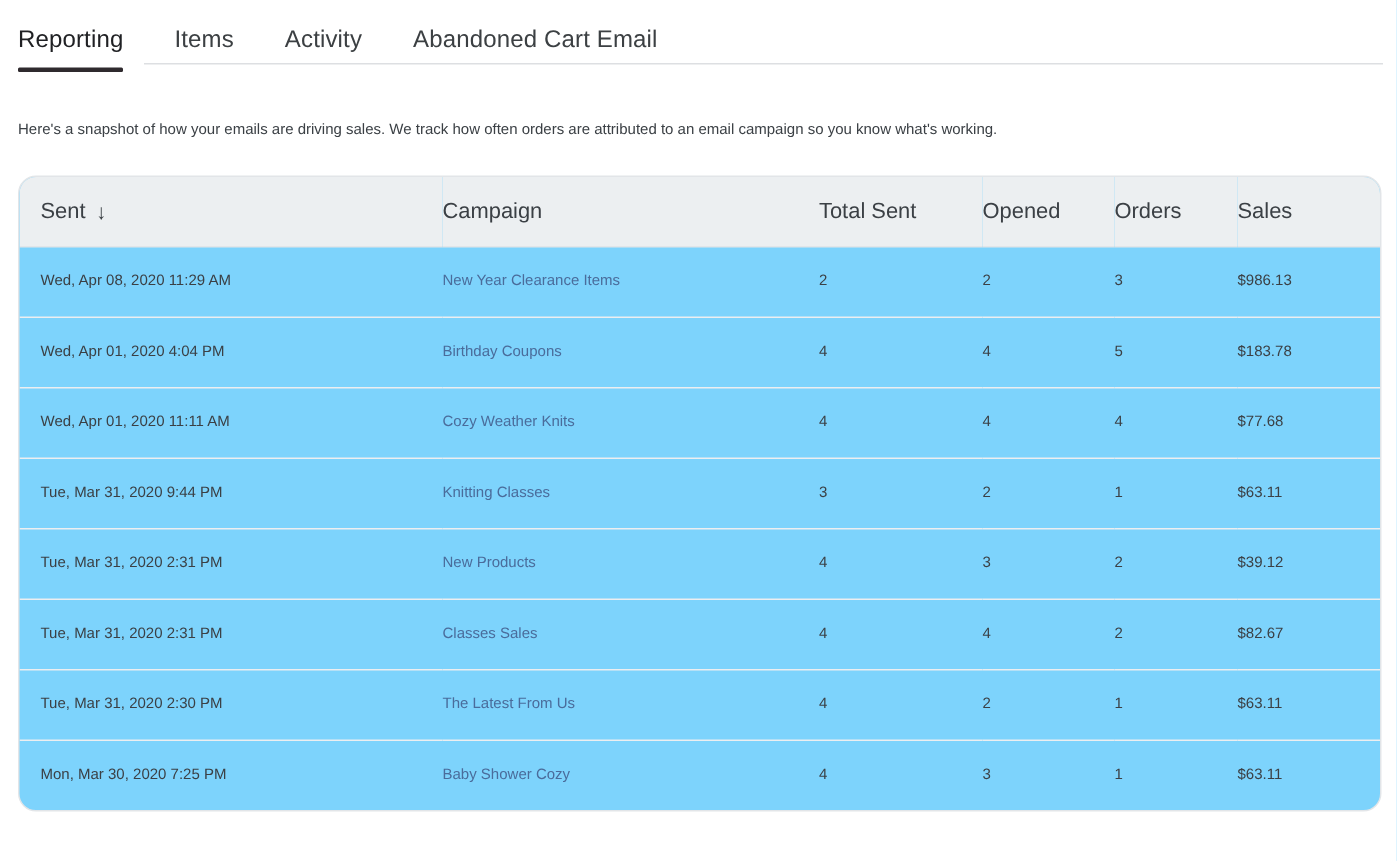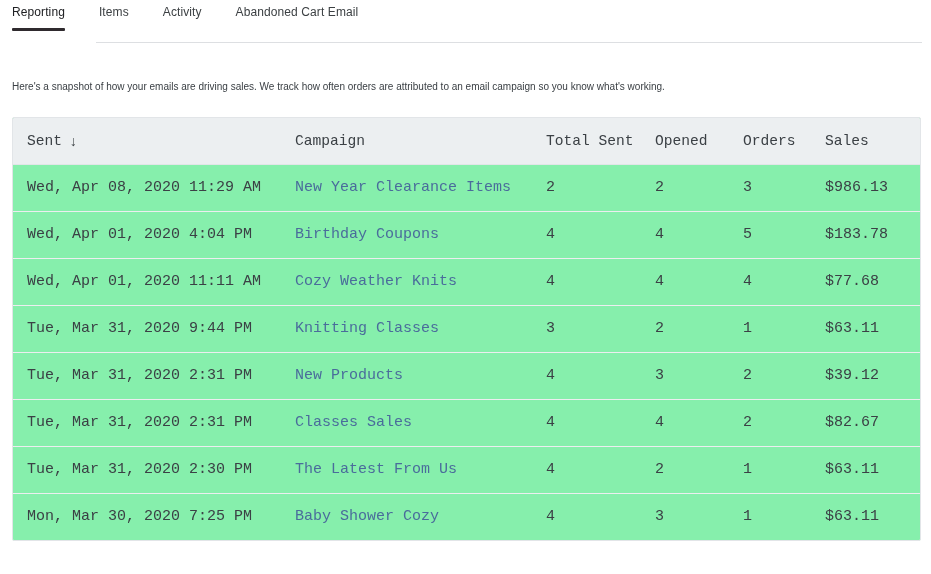--- a/index.html
+++ b/index.html
@@ -28,24 +28,24 @@
   .tabbar::after {
     content: "";
     position: absolute;
     left: 96px;
     right: 9px;
     bottom: 7px;
     height: 1px;
     background: #dddfe2;
   }
   .tab {
-    font-size: 12px;
+    font-size: 16px;
     line-height: 1;
     color: #3c4043;
-    padding: 6px 0 0 0;
+    padding: 19px 0 0 0;
     margin-right: 34px;
     position: relative;
     cursor: pointer;
     white-space: nowrap;
     letter-spacing: 0.1px;
   }
   .tab.active {
     color: #202124;
   }
   .tab.active .tab-underline {
@@ -65,44 +65,43 @@
     max-width: 884px;
     font-size: 10px;
     line-height: 1.62;
     color: #3b4045;
   }
 
   
   .table-wrap {
     margin: 22px 10px 0 12px;
     border: 1px solid #e2e5e8;
-    border-radius: 2px;
+    border-radius: 12px;
     overflow: hidden;
-    background: #86efac;
-    font-family: Liberation Mono, monospace;
+    background: #7dd3fc;
   }
   table.report {
     width: 100%;
     border-collapse: collapse;
     table-layout: fixed;
   }
   table.report thead th {
     background: #eceff1;
     font-size: 14.6px;
     font-weight: normal;
     color: #3b4045;
     text-align: left;
     padding: 14px 0 14px 0;
     height: 46px;
     vertical-align: middle;
     border-bottom: 1px solid #e2e5e8;
     white-space: nowrap;
   }
   table.report tbody td {
-    font-size: 15px;
+    font-size: 10px;
     color: #3b4045;
     text-align: left;
     padding: 14px 0 14px 0;
     height: 47px;
     vertical-align: middle;
     border-top: 1px solid #eceef0;
     white-space: nowrap;
   }
   table.report tbody tr:first-child td {
     border-top: none;

